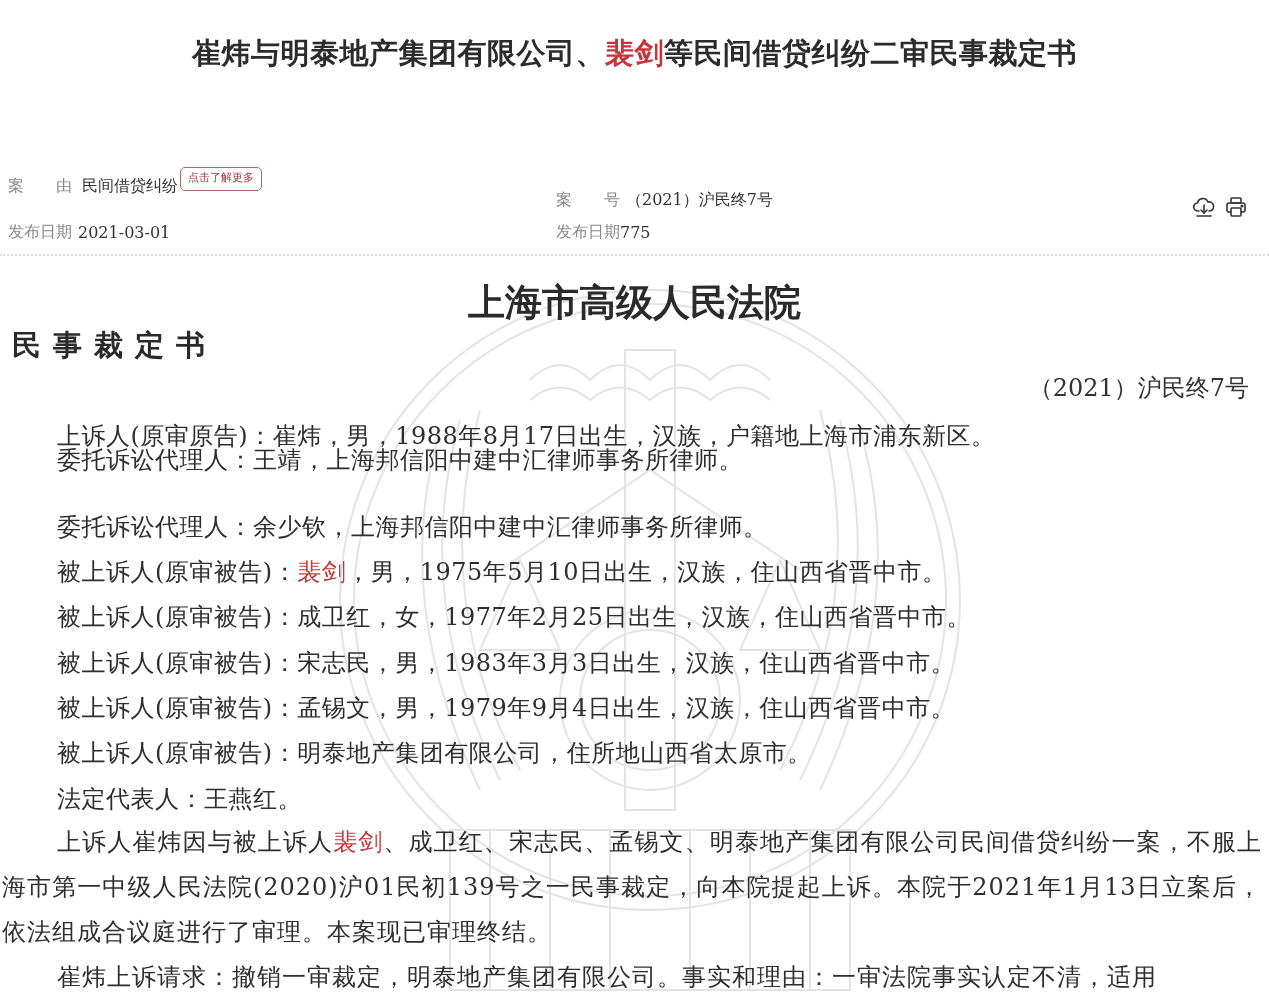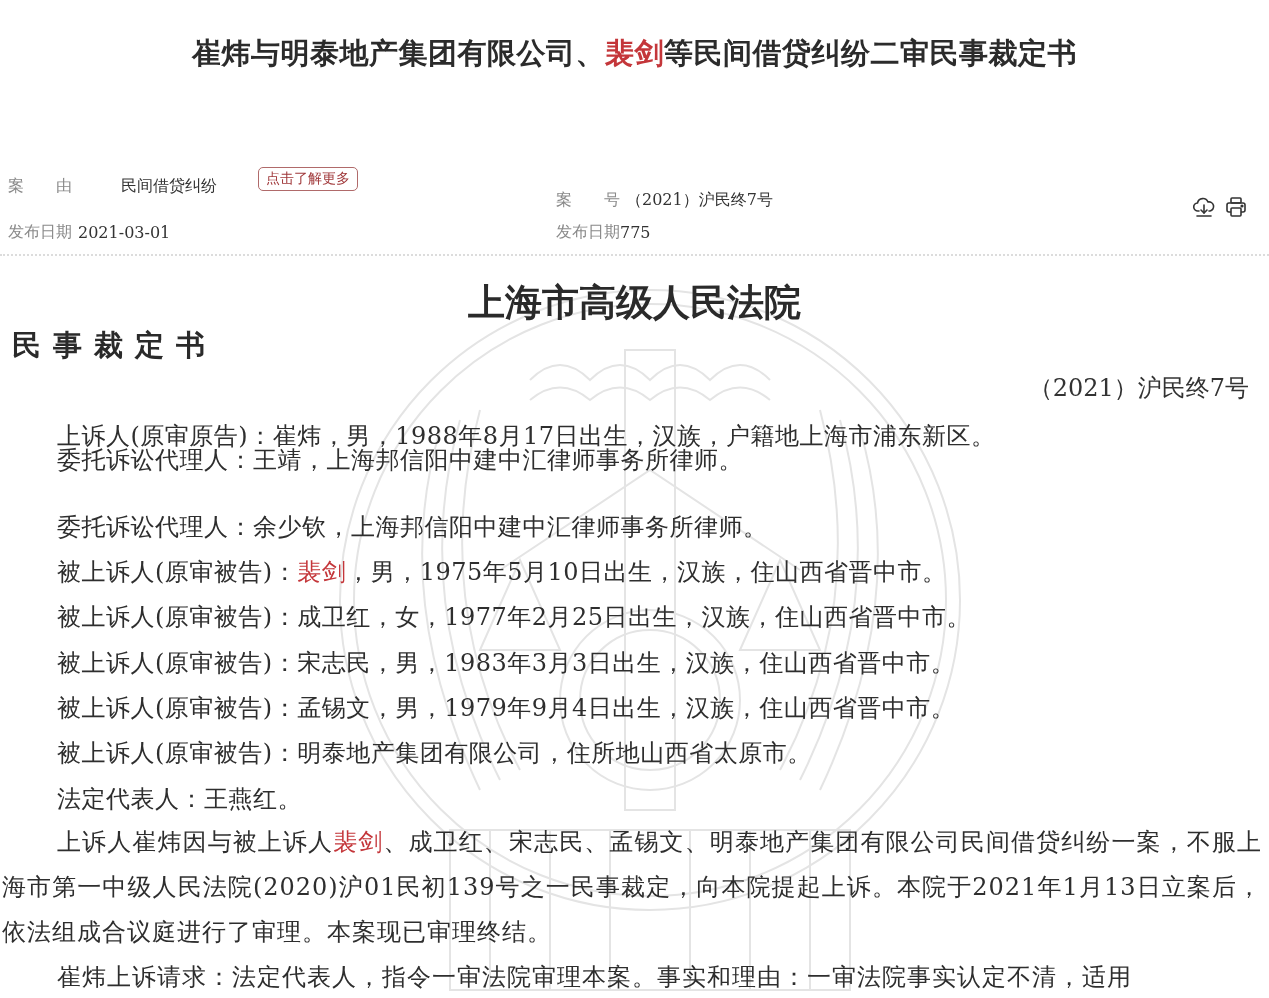--- a/index.html
+++ b/index.html
@@ -12,21 +12,21 @@
     position: absolute; left: 0; top: 34px; width: 1269px; text-align: center;
     font-family: "DejaVu Sans", "Liberation Sans", sans-serif;
     font-weight: bold; font-size: 29px; letter-spacing: 0.5px; color: #2b2b2b;
   }
   .hl { color: #c4363a; }
   .meta-row { position: absolute; font-size: 16px; display: flex; align-items: center; white-space: nowrap; }
   .meta-label { color: #8a8a8a; }
   .meta-value { color: #333; margin-left: 10px; }
   .learn-more {
     display: inline-block; margin-left: 2px; padding: 0 7px; height: 22px; line-height: 20px;
-    border: 1px solid #b06a6a; border-radius: 5px; color: #a0383a; font-size: 14px;
+    border: 1px solid #b06a6a; border-radius: 5px; color: #a0383a; font-size: 11px;
     position: relative; top: -7px; background: #fff; cursor: pointer;
   }
   .icons { position: absolute; left: 1192px; top: 195px; display: flex; gap: 8px; }
   .icons span { width: 24px; height: 24px; display: inline-block; cursor: pointer; }
   .divider {
     position: absolute; left: 0; top: 254px; width: 1269px; height: 0;
     border-top: 2px dotted #dcdcdc;
   }
   .watermark { position: absolute; left: 330px; top: 270px; width: 640px; height: 728px; pointer-events: none; }
   .court-name {
@@ -51,21 +51,21 @@
     line-height: 45px; text-indent: 55px; letter-spacing: 1px; text-align: justify;
   }
 </style>
 </head>
 <body>
 
 <div class="doc-title">
   <span>崔炜与明泰地产集团有限公司、</span><span class="hl">裴剑</span><span>等民间借贷纠纷二审民事裁定书</span>
 </div>
 
-<div class="meta-row" style="left:8px; top:174px;gap:39px;">
+<div class="meta-row" style="left:8px; top:174px;">
   <span class="meta-label">案　　由</span>
   <span class="meta-value" style="">民间借贷纠纷</span>
   <span class="learn-more">点击了解更多</span>
 </div>
 
 <div class="meta-row" style="left:556px; top:190px;">
   <span class="meta-label">案　　号</span>
   <span class="meta-value" style="margin-left:6px;">（2021）沪民终7号</span>
 </div>
 
@@ -130,13 +130,13 @@
 <div class="line" style="top:511px;"><span>委托诉讼代理人：余少钦，上海邦信阳中建中汇律师事务所律师。</span></div>
 <div class="line" style="top:556px;"><span>被上诉人(原审被告)：</span><span class="hl">裴剑</span><span>，男，1975年5月10日出生，汉族，住山西省晋中市。</span></div>
 <div class="line" style="top:601px;"><span>被上诉人(原审被告)：成卫红，女，1977年2月25日出生，汉族，住山西省晋中市。</span></div>
 <div class="line" style="top:647px;"><span>被上诉人(原审被告)：宋志民，男，1983年3月3日出生，汉族，住山西省晋中市。</span></div>
 <div class="line" style="top:692px;"><span>被上诉人(原审被告)：孟锡文，男，1979年9月4日出生，汉族，住山西省晋中市。</span></div>
 <div class="line" style="top:737px;"><span>被上诉人(原审被告)：明泰地产集团有限公司，住所地山西省太原市。</span></div>
 <div class="line" style="top:783px;"><span>法定代表人：王燕红。</span></div>
 
 <div class="para" style="top:820px;"><span>上诉人崔炜因与被上诉人</span><span class="hl">裴剑</span><span>、成卫红、宋志民、孟锡文、明泰地产集团有限公司民间借贷纠纷一案，不服上海市第一中级人民法院(2020)沪01民初139号之一民事裁定，向本院提起上诉。本院于2021年1月13日立案后，依法组成合议庭进行了审理。本案现已审理终结。</span></div>
 
-<div class="para" style="top:955px;"><span>崔炜上诉请求：法定代表人，指令一审法院审理本案。事实和理由：一审法院事实认定不清，适用</span></div>
+<div class="para" style="top:955px;"><span>崔炜上诉请求：撤销一审裁定，明泰地产集团有限公司。事实和理由：一审法院事实认定不清，适用</span></div>
 
 </body></html>

